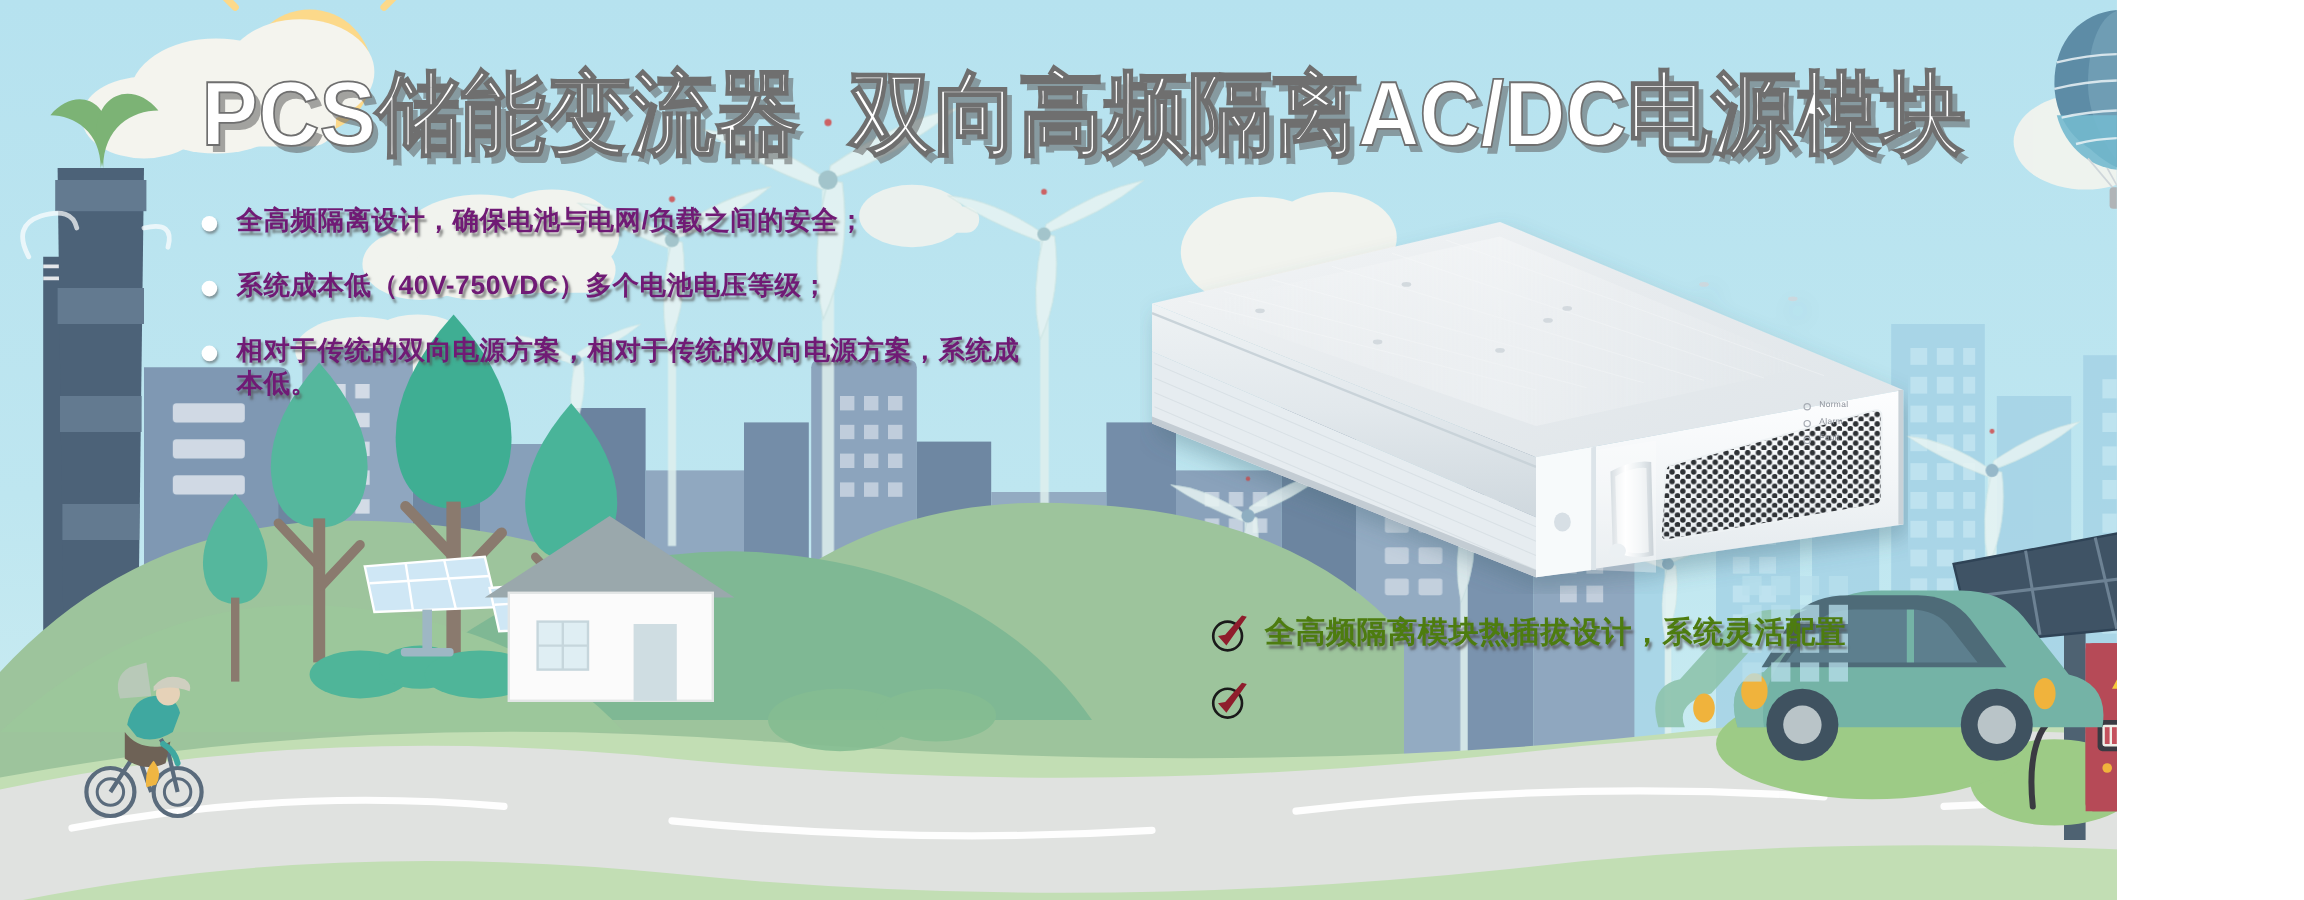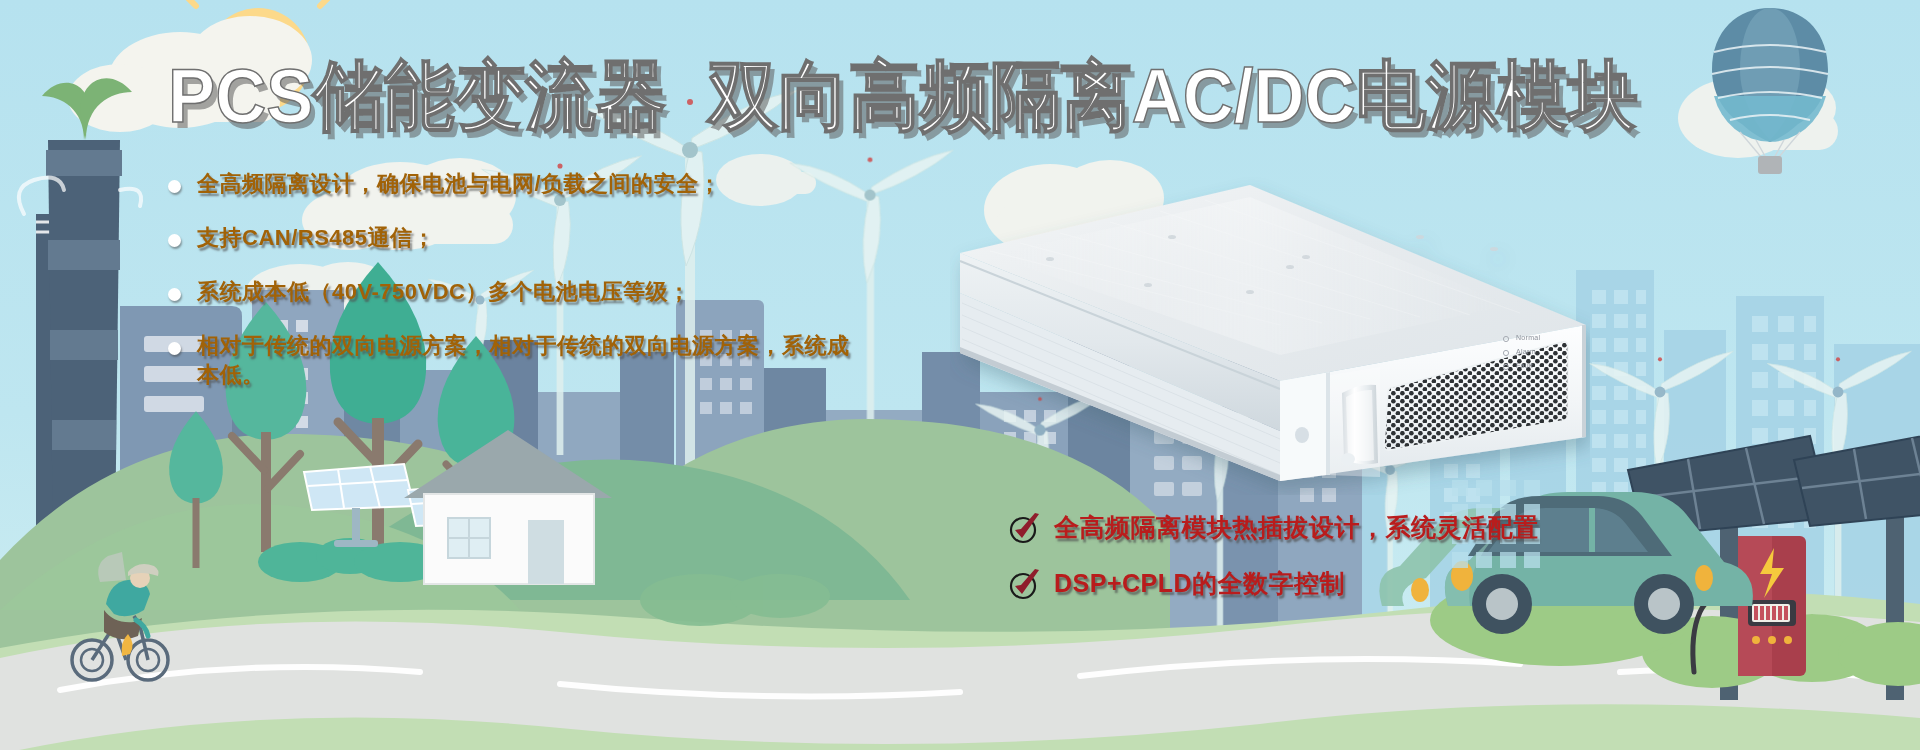--- a/index.html
+++ b/index.html
@@ -1,19 +1,19 @@
 <!DOCTYPE html>
 <html lang="zh"><head>
 <meta charset="utf-8">
 <title>PCS Banner</title>
 <style>
   html,body{margin:0;padding:0;background:#ffffff;}
   *{box-sizing:border-box;}
   #stage{
-    position:relative;width:1920px;height:750px;overflow:hidden;
+    position:relative;width:1764px;height:750px;overflow:hidden;
     font-family:"Liberation Sans","DejaVu Sans",sans-serif;
     background:#b9e3ee;
   }
   .layer{position:absolute;left:0;top:0;width:1920px;height:750px;pointer-events:none;}
   .layer.on{pointer-events:auto;}
 
   
   #sky{background:linear-gradient(180deg,#b6e2ef 0%,#bee6f0 55%,#cfeef2 100%);}
 
   
@@ -29,29 +29,29 @@
   #title .gap{display:inline-block;width:44px;}
 
   .bullets{position:absolute;left:168px;top:170px;width:740px;}
   .bullet{display:flex;align-items:flex-start;margin-bottom:26px;}
   .bullet .dot{
     width:13px;height:13px;border-radius:50%;background:#ffffff;
     margin-top:10px;margin-right:16px;flex:0 0 auto;
     box-shadow:1px 2px 2px rgba(70,70,70,.5);
   }
   .bullet .btxt{
-    font-size:22px;font-weight:bold;color:#a16207;line-height:1.28;
+    font-size:22px;font-weight:bold;color:#701a75;line-height:1.28;
     text-shadow:2px 3px 2px rgba(80,80,80,.65);
     letter-spacing:.5px;
   }
 
   .checks{position:absolute;left:1008px;top:510px;width:620px;}
   .crow{display:flex;align-items:center;margin-bottom:22px;}
   .crow .ctxt{
-    font-size:25px;font-weight:bold;color:#b91c1c;line-height:1.2;
+    font-size:25px;font-weight:bold;color:#4d7c0f;line-height:1.2;
     text-shadow:2px 3px 2px rgba(80,80,80,.7);
     letter-spacing:.5px;margin-left:12px;white-space:nowrap;
   }
   .chk{width:34px;height:34px;flex:0 0 auto;}
 
   
   #device{position:absolute;left:950px;top:175px;width:640px;height:320px;}
   .ledtxt{
     position:absolute;font-size:7px;color:#8b9099;
     font-family:"Liberation Sans",sans-serif;letter-spacing:.3px;
@@ -754,24 +754,20 @@
     <span>PCS储能变流器</span><span class="gap"></span><span>双向高频隔离AC/DC电源模块</span>
   </div>
 
   <div class="bullets layer on" style="height:auto;">
     <div class="bullet">
       <span class="dot"></span>
       <span class="btxt">全高频隔离设计，确保电池与电网/负载之间的安全；</span>
     </div>
     <div class="bullet">
       <span class="dot"></span>
-      <span class="btxt">支持CAN/RS485通信；</span>
-    </div>
-    <div class="bullet">
-      <span class="dot"></span>
       <span class="btxt">系统成本低（40V-750VDC）多个电池电压等级；</span>
     </div>
     <div class="bullet">
       <span class="dot"></span>
       <span class="btxt" style="max-width:660px;">相对于传统的双向电源方案，相对于传统的双向电源方案，系统成本低。</span>
     </div>
   </div>
 
   <div class="checks layer on" style="height:auto;">
     <div class="crow">
@@ -779,17 +775,16 @@
         <circle cx="15" cy="20" r="12" fill="none" stroke="#1a1a1a" stroke-width="2.2"></circle>
         <path d="M7 20 l7 8 l17 -24 l-4 -1 l-14 16 z" fill="#8f1d2c"></path>
       </svg>
       <span class="ctxt">全高频隔离模块热插拔设计，系统灵活配置</span>
     </div>
     <div class="crow">
       <svg class="chk" viewBox="0 0 34 34">
         <circle cx="15" cy="20" r="12" fill="none" stroke="#1a1a1a" stroke-width="2.2"></circle>
         <path d="M7 20 l7 8 l17 -24 l-4 -1 l-14 16 z" fill="#8f1d2c"></path>
       </svg>
-      <span class="ctxt">DSP+CPLD的全数字控制</span>
     </div>
   </div>
 
 </div>
 
 </body></html>

